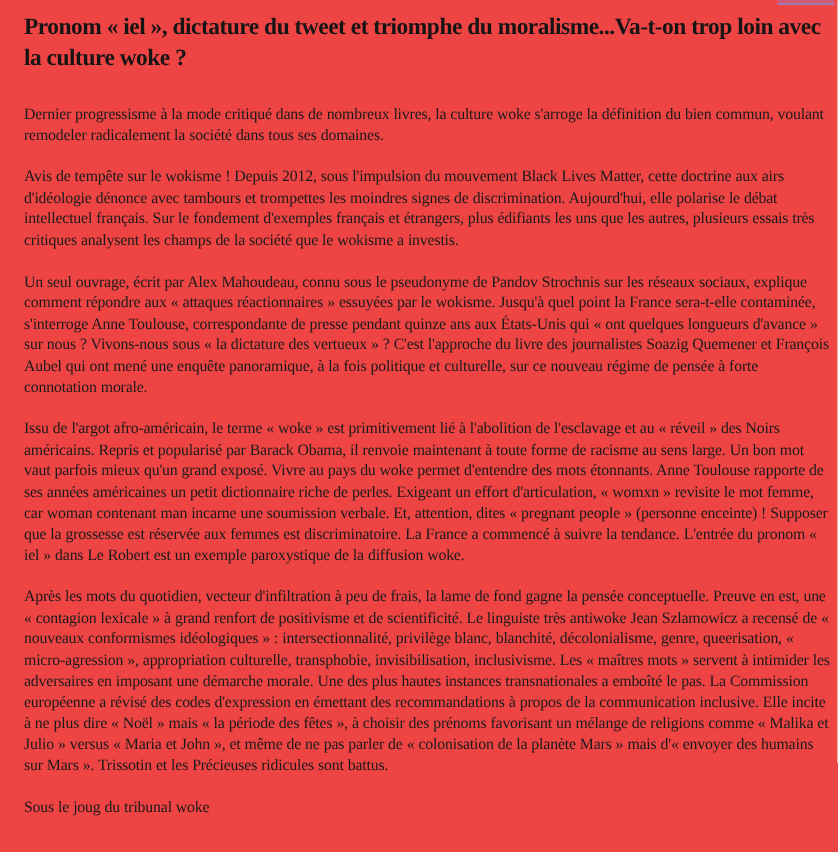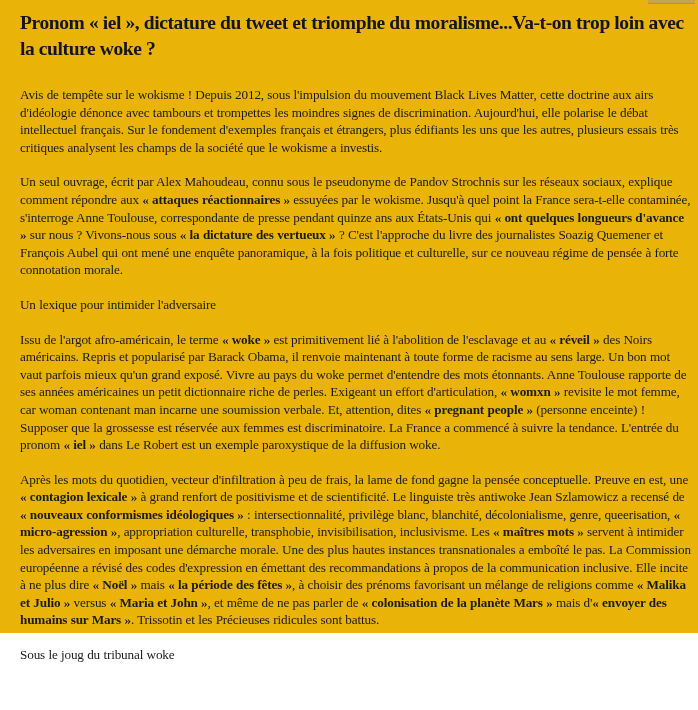--- a/index.html
+++ b/index.html
@@ -11,23 +11,23 @@
     width: 698px;
     height: 710px;
     overflow: hidden;
     font-family: "Liberation Serif", "DejaVu Serif", serif;
     color: #1b1b1b;
   }
   .page {
     position: relative;
     box-sizing: border-box;
     width: 698px;
-    height: 633px;
+    height: 710px;
     padding: 8px 6px 0 20px;
-    background: #eab308;
+    background: #ef4444;
   }
   .truncated-link {
     position: absolute;
     top: 0;
     right: 3px;
     width: 47px;
     height: 3px;
     display: block;
     border-bottom: 1px solid #8a8ade;
     background: rgba(138, 138, 222, 0.35);
@@ -45,30 +45,30 @@
     font-size: 13.2px;
     line-height: 17.6px;
     letter-spacing: -0.15px;
     margin: 17px 0;
     word-spacing: 0.2px;
   }
   p.para.subhead {
     
     font-weight: normal;
   }
-  .b { font-weight: bold; }
+  .b { font-weight: normal; }
   .i { }
 </style>
 </head>
 <body>
 
 <div class="page">
   <a class="truncated-link" href="#" aria-label="truncated link"></a>
   <h1 class="article-title">Pronom « iel », dictature du tweet et triomphe du moralisme...Va-t-on trop loin avec la culture woke ?</h1>
   <div id="article-body">
+      <p class="para"><span>Dernier progressisme à la mode critiqué dans de nombreux livres, la culture woke s'arroge la définition du bien commun, voulant remodeler radicalement la société dans tous ses domaines.</span></p>
       <p class="para"><span>Avis de tempête sur le wokisme ! Depuis 2012, sous l'impulsion du mouvement Black Lives Matter, cette doctrine aux airs d'idéologie dénonce avec tambours et trompettes les moindres signes de discrimination. Aujourd'hui, elle polarise le débat intellectuel français. Sur le fondement d'exemples français et étrangers, plus édifiants les uns que les autres, plusieurs essais très critiques analysent les champs de la société que le wokisme a investis.</span></p>
       <p class="para"><span>Un seul ouvrage, écrit par Alex Mahoudeau, connu sous le pseudonyme de Pandov Strochnis sur les réseaux sociaux, explique comment répondre aux </span><span class="b">« attaques réactionnaires »</span><span> essuyées par le wokisme. Jusqu'à quel point la France sera-t-elle contaminée, s'interroge Anne Toulouse, correspondante de presse pendant quinze ans aux États-Unis qui </span><span class="b">« ont quelques longueurs d'avance »</span><span> sur nous ? Vivons-nous sous </span><span class="b">« la dictature des vertueux »</span><span> ? C'est l'approche du livre des journalistes Soazig Quemener et François Aubel qui ont mené une enquête panoramique, à la fois politique et culturelle, sur ce nouveau régime de pensée à forte connotation morale.</span></p>
-      <p class="para subhead"><span>Un lexique pour intimider l'adversaire</span></p>
       <p class="para"><span>Issu de l'argot afro-américain, le terme </span><span class="b">« woke »</span><span> est primitivement lié à l'abolition de l'esclavage et au </span><span class="b">« réveil »</span><span> des Noirs américains. Repris et popularisé par Barack Obama, il renvoie maintenant à toute forme de racisme au sens large. Un bon mot vaut parfois mieux qu'un grand exposé. Vivre au pays du woke permet d'entendre des mots étonnants. Anne Toulouse rapporte de ses années américaines un petit dictionnaire riche de perles. Exigeant un effort d'articulation, </span><span class="b">« womxn »</span><span> revisite le mot femme, car woman contenant man incarne une soumission verbale. Et, attention, dites </span><span class="b">« pregnant people »</span><span> (personne enceinte) ! Supposer que la grossesse est réservée aux femmes est discriminatoire. La France a commencé à suivre la tendance. L'entrée du pronom </span><span class="b">« iel »</span><span> dans </span><span class="i">Le Robert</span><span> est un exemple paroxystique de la diffusion woke.</span></p>
       <p class="para"><span>Après les mots du quotidien, vecteur d'infiltration à peu de frais, la lame de fond gagne la pensée conceptuelle. Preuve en est, une </span><span class="b">« contagion lexicale »</span><span> à grand renfort de positivisme et de scientificité. Le linguiste très antiwoke Jean Szlamowicz a recensé de </span><span class="b">« nouveaux conformismes idéologiques »</span><span> : intersectionnalité, privilège blanc, blanchité, décolonialisme, genre, queerisation, </span><span class="b">« micro-agression »</span><span>, appropriation culturelle, transphobie, invisibilisation, inclusivisme. Les </span><span class="b">« maîtres mots »</span><span> servent à intimider les adversaires en imposant une démarche morale. Une des plus hautes instances transnationales a emboîté le pas. La Commission européenne a révisé des codes d'expression en émettant des recommandations à propos de la communication inclusive. Elle incite à ne plus dire </span><span class="b">« Noël »</span><span> mais </span><span class="b">« la période des fêtes »</span><span>, à choisir des prénoms favorisant un mélange de religions comme </span><span class="b">« Malika et Julio »</span><span> versus </span><span class="b">« Maria et John »</span><span>, et même de ne pas parler de </span><span class="b">« colonisation de la planète Mars »</span><span> mais d'</span><span class="b">« envoyer des humains sur Mars »</span><span>. </span><span class="i">Trissotin</span><span> et les </span><span class="i">Précieuses ridicules</span><span> sont battus.</span></p>
       <p class="para subhead"><span>Sous le joug du tribunal woke</span></p>
     </div>
 </div>
 
 </body></html>

